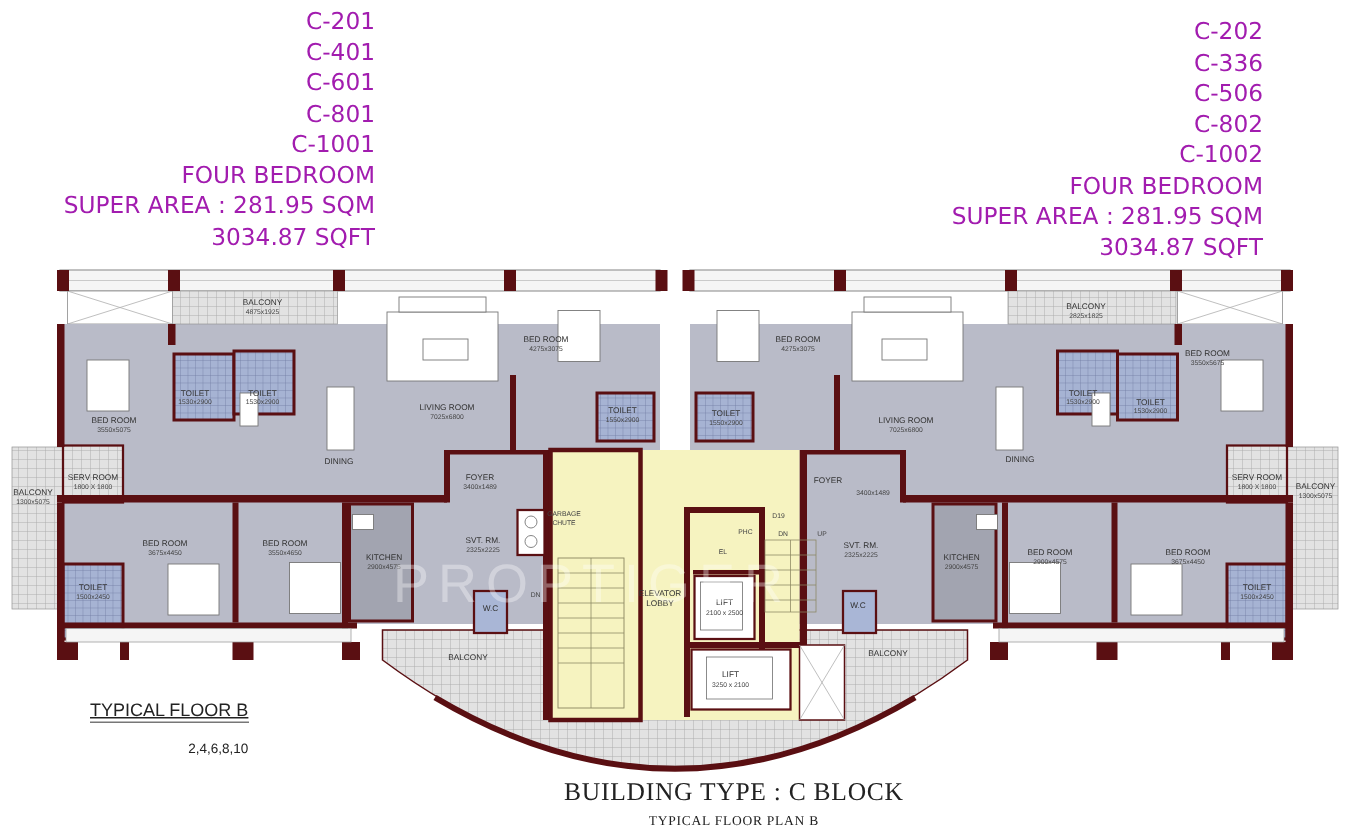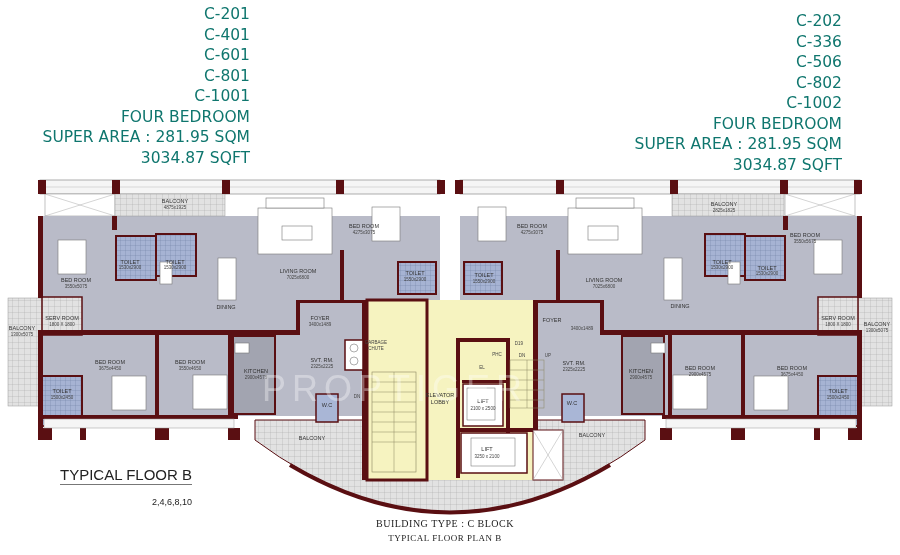--- a/index.html
+++ b/index.html
@@ -1,28 +1,28 @@
 <!DOCTYPE html>
 <html><head>
 <meta charset="utf-8">
 <style>
   html,body{margin:0;padding:0;background:#fff;}
   body{width:900px;height:555px;position:relative;overflow:hidden;font-family:"DejaVu Sans",sans-serif;color:#222;}
-  .unit-info{position:absolute;text-align:right;font-size:15.5px;line-height:20.5px;color:#0f766e;}
+  .unit-info{position:absolute;text-align:right;font-size:15.5px;line-height:20.5px;color:#a21caf;}
   .unit-info div{white-space:nowrap;}
   #info-left{right:650px;top:4px;}
   #info-right{right:58px;top:11px;}
   svg{position:absolute;left:0;top:0;}
   .lbl{font-family:"Liberation Sans",sans-serif;font-size:5.5px;fill:#333;text-anchor:middle;}
   .lbl-sm{font-family:"Liberation Sans",sans-serif;font-size:4.5px;fill:#444;text-anchor:middle;}
   .legend{position:absolute;left:60px;top:466px;font-family:"Liberation Sans",sans-serif;font-size:10px;text-align:right;}
-  .legend .t{border-bottom:1px solid #777;padding-bottom:1px;font-size:15px;}
+  .legend .t{border-bottom:1px solid #777;padding-bottom:1px;font-size:12px;text-decoration:underline;}
   .legend .f{font-size:9px;margin-top:12px;}
   .footer{position:absolute;left:376px;top:518px;font-family:"Liberation Serif",serif;color:#222;}
-  .footer .a{font-size:10px;letter-spacing:0.5px;}
+  .footer .a{font-size:17px;letter-spacing:0.5px;}
   .footer .b{font-size:9px;margin-top:4px;letter-spacing:0.5px;text-align:center;}
   .wm{position:absolute;left:262px;top:368px;font-family:"Liberation Sans",sans-serif;font-size:36px;color:rgba(255,255,255,0.35);letter-spacing:6px;}
 </style>
 </head>
 <body>
 
 <div class="unit-info" id="info-left">
   <div>C-201</div>
   <div>C-401</div>
   <div>C-601</div>

